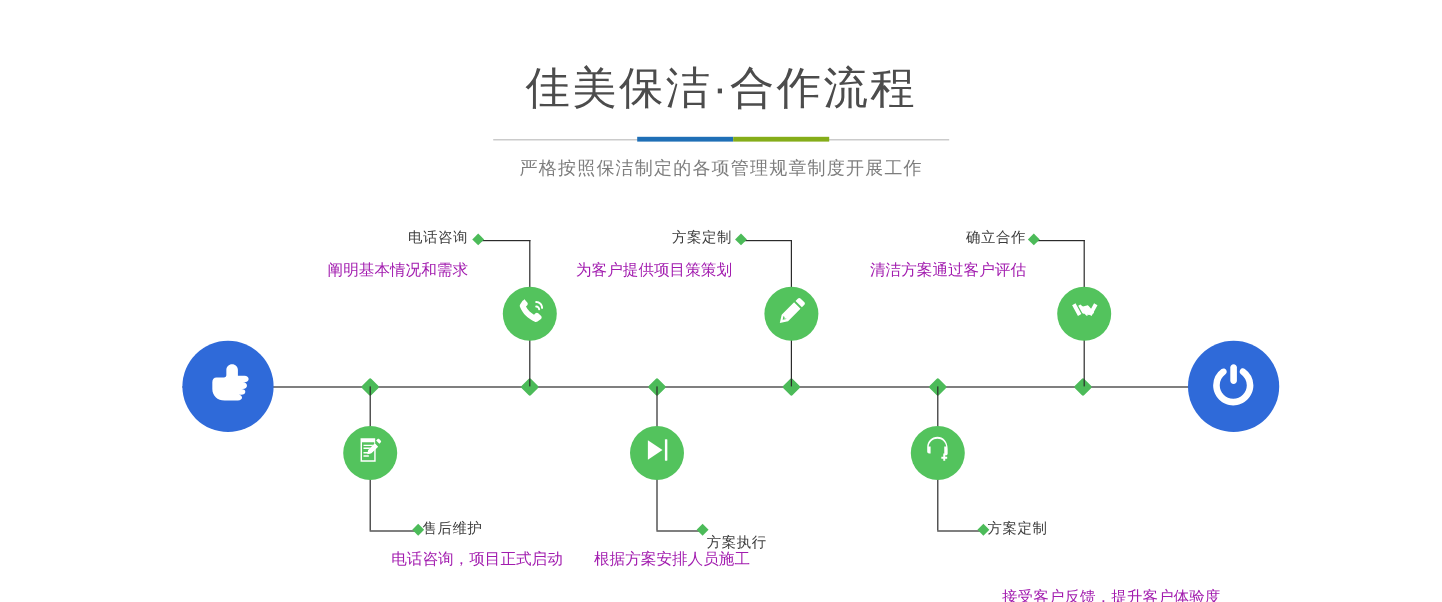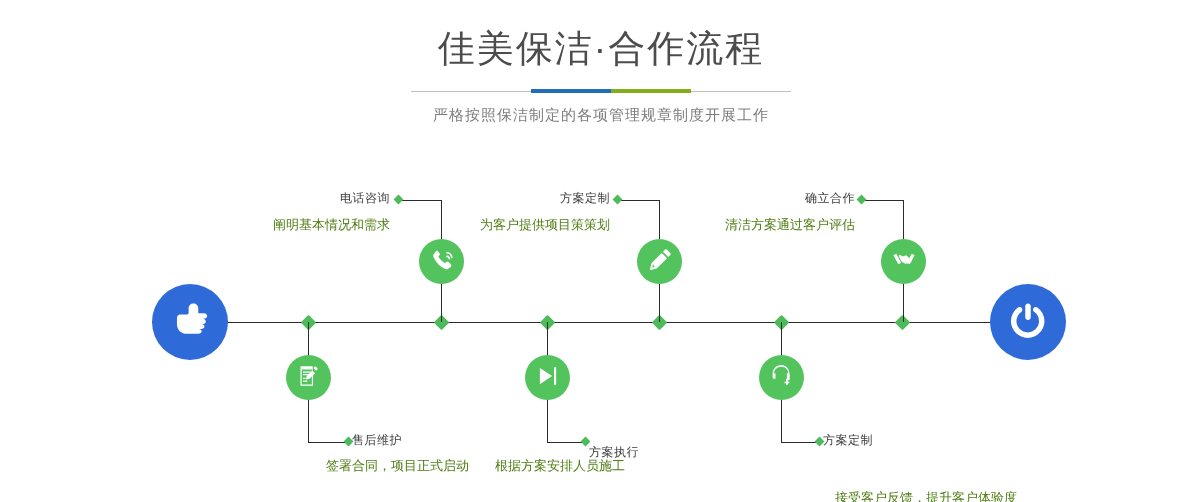--- a/index.html
+++ b/index.html
@@ -8,21 +8,21 @@
     background: #ffffff;
     font-family: "Liberation Sans", "DejaVu Sans", sans-serif;
     overflow: hidden;
   }
   #root { position: relative; width: 1202px; height: 502px; }
 
   
   .header { position: absolute; left: 0; top: 0; width: 1202px; text-align: center; }
   .main-title {
     font-size: 37px; line-height: 1.2; color: #4c4c4c;
-    letter-spacing: 2px; font-weight: 400; margin-top: 27px;
+    letter-spacing: 2px; font-weight: 400; margin-top: 52px;
   }
   .divider-wrap {
     position: relative; width: 380px; height: 4px; margin: 18px auto 0;
   }
   .divider-base {
     position: absolute; left: 0; top: 1.5px; width: 380px; height: 1px;
     background: #bfbfbf;
   }
   .divider-blue {
     position: absolute; left: 120px; top: 0; width: 80px; height: 4px;
@@ -66,21 +66,21 @@
   .label-dot {
     position: absolute; width: 7px; height: 7px; background: #4cbb59;
     transform: rotate(45deg);
   }
 
   .lbl-title {
     position: absolute; font-size: 12px; color: #3b3b3b; white-space: nowrap;
     letter-spacing: 0.5px;
   }
   .lbl-sub {
-    position: absolute; font-size: 13px; color: #4d7c0f; white-space: nowrap;
+    position: absolute; font-size: 13px; color: #a21caf; white-space: nowrap;
   }
   .lbl-title.r, .lbl-sub.r { text-align: right; }
 </style>
 </head>
 <body>
 
 <div id="root">
 
   <div class="header">
     <div class="main-title">佳美保洁·合作流程</div>
@@ -140,21 +140,21 @@
     <span>
       <svg viewBox="0 0 64 64" aria-hidden="true">
         <path d="M12 9h28v8l-8 8H18v4h10l-4 4H18v4h6l-4 4h-8V9zm0 34h22v4H12v-4z" opacity="0"></path>
         <path d="M11 8h30v10L29 30H17v-3h15l3-3H17v-3h22v-5H14v37h25V31l3-3v28H11V8z"></path>
         <path d="M17 36h14v3H17zm0 7h11v3H17z"></path>
         <path d="M52.6 12.9l-3.5-3.5c-.9-.9-2.3-.9-3.2 0l-3 3 6.7 6.7 3-3c.9-.9.9-2.3 0-3.2zM26.6 32.2l-1.9 8.6 8.6-1.9 13.8-13.8-6.7-6.7L26.6 32.2z"></path>
       </svg>
     </span>
   </div>
   <div class="lbl-title" style="left:352px; top:432px;">售后维护</div>
-  <div class="lbl-sub" style="left:326px; top:457px;">签署合同，项目正式启动</div>
+  <div class="lbl-sub" style="left:326px; top:457px;">电话咨询，项目正式启动</div>
 
   <div class="hline" style="left:618px; top:200px; width:42px;"></div>
   <div class="vline" style="left:659px; top:200px; height:122px;"></div>
   <div class="label-dot" style="left:614px; top:196px;"></div>
   <div class="node-icon" style="left:637px; top:239px;">
     <span>
       <svg viewBox="0 0 64 64" aria-hidden="true">
         <path d="M44.3 6.6l-5.1 5.1 13.1 13.1 5.1-5.1c1.4-1.4 1.4-3.7 0-5.1l-8-8c-1.4-1.4-3.7-1.4-5.1 0z"></path>
         <path d="M36.3 14.6L10.8 40.1 7 57l16.9-3.8 25.5-25.5-13.1-13.1zM20.6 48.7l-7.8 1.8 1.8-7.8 2.6 2.6-1.4 1.4 2.1 2.1 1.4-1.4 1.3 1.3z"></path>
         <path d="M9.4 10.3c-2 2-2 5.3 0 7.3l11.6 11.6 4.6-4.6-2.9-2.9 2.8-2.8-2.3-2.3-2.8 2.8-2.4-2.4 2.8-2.8-2.3-2.3-2.8 2.8-2.9-2.9-3.4 3.4 2.9 2.9" opacity="0"></path>

